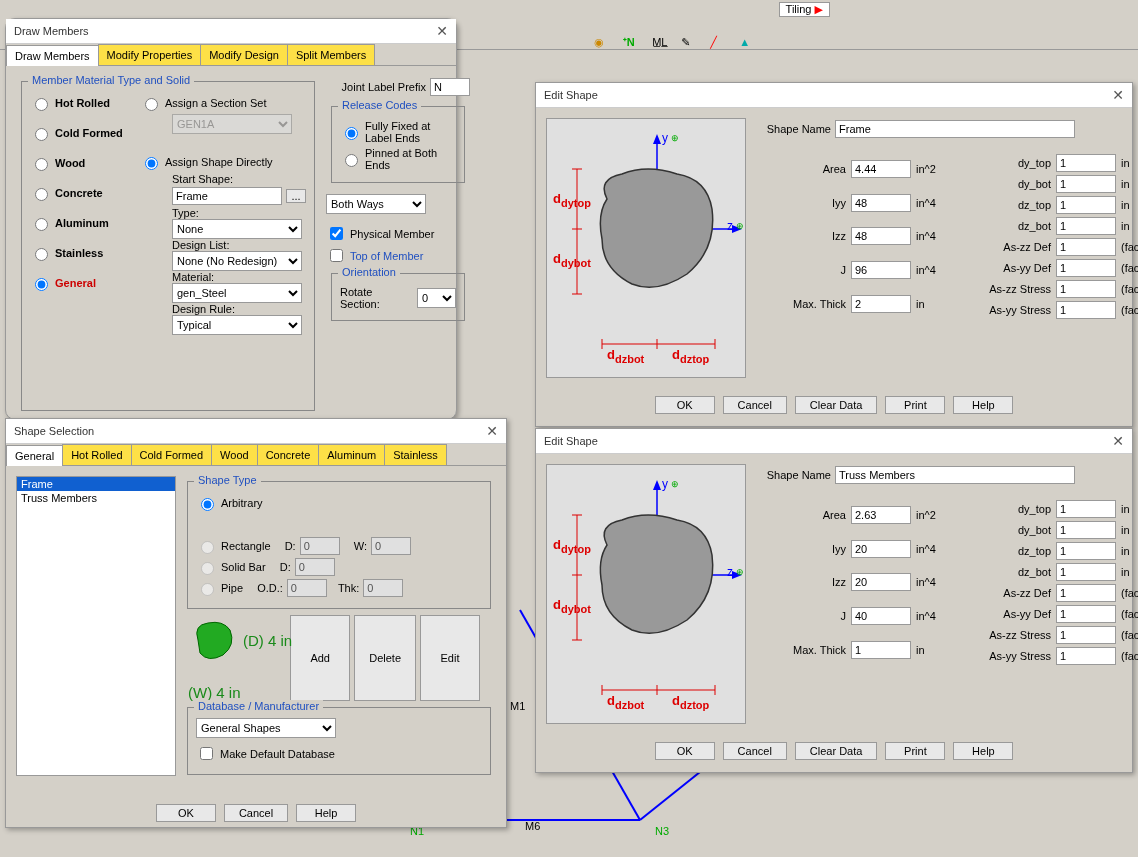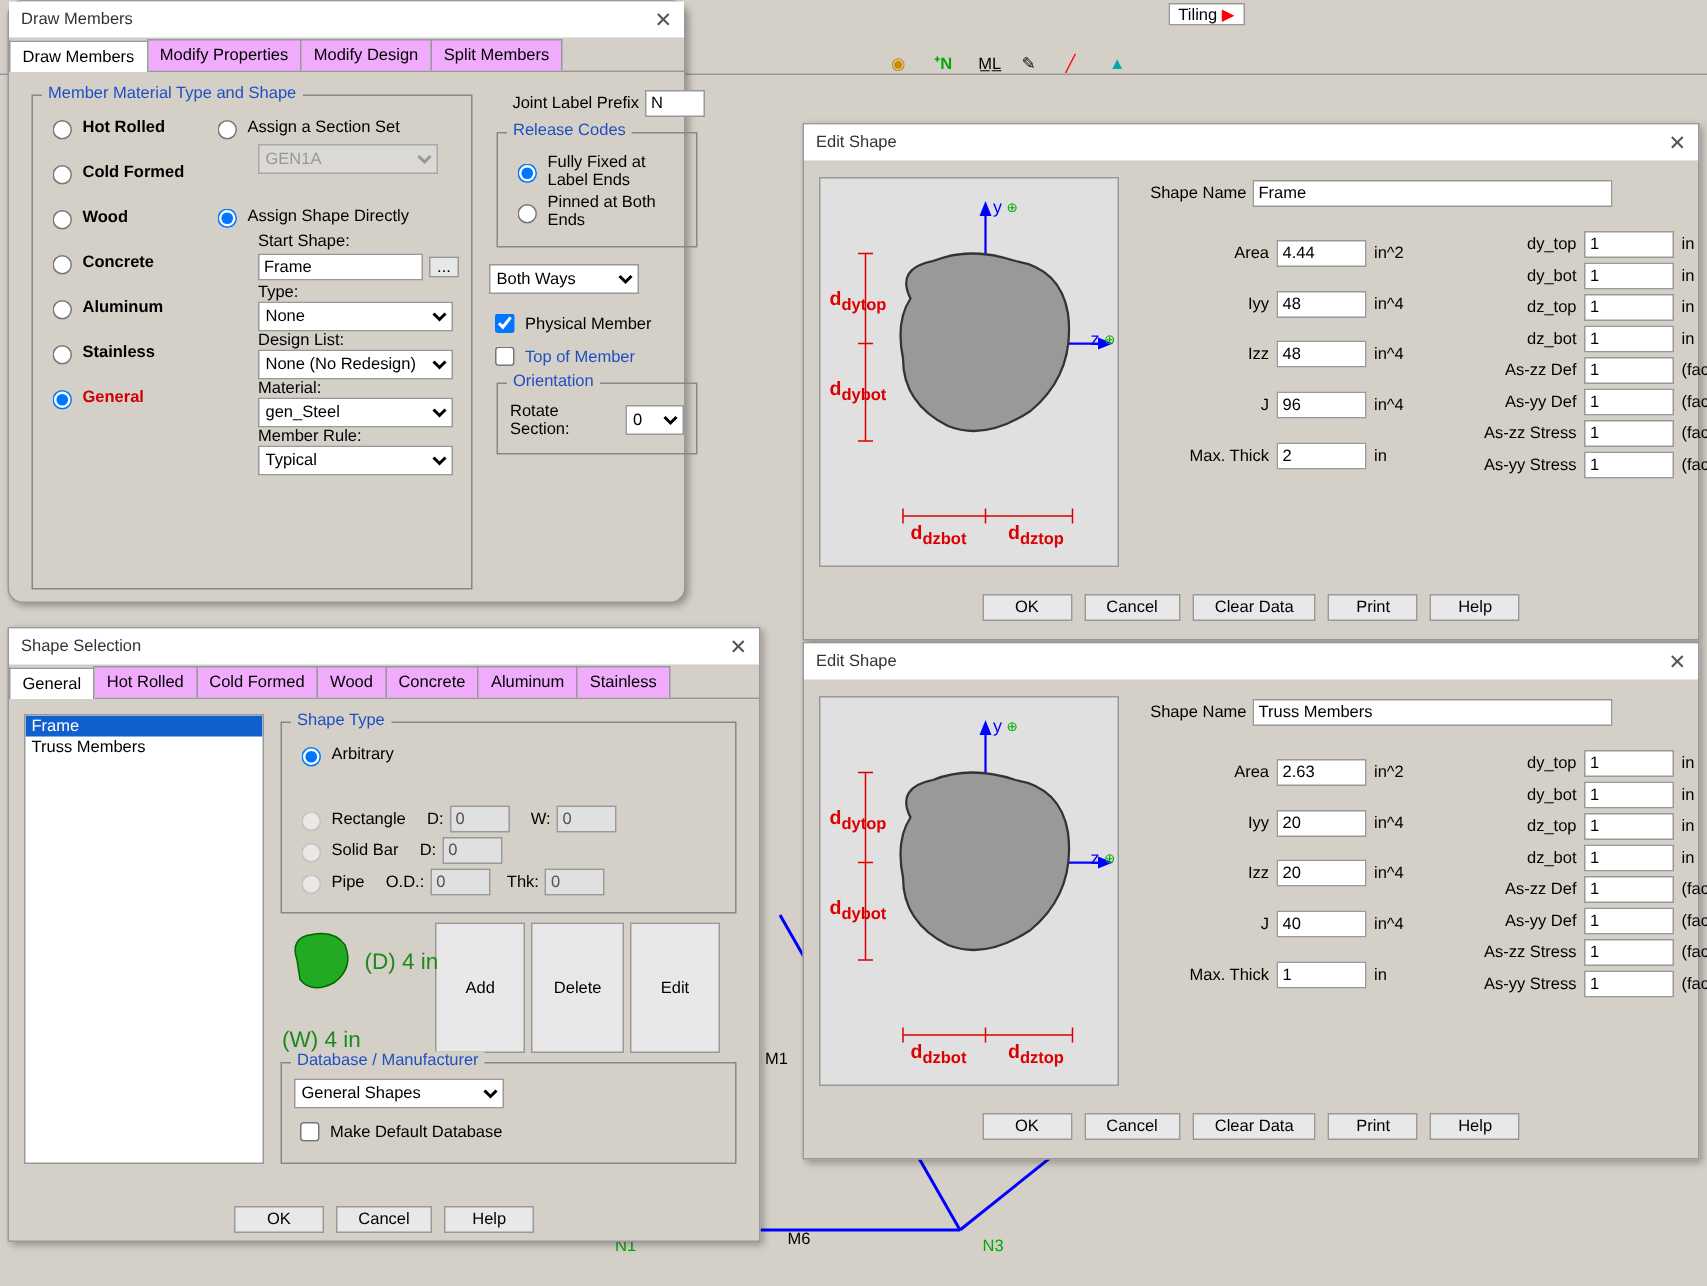--- a/index.html
+++ b/index.html
@@ -1,21 +1,21 @@
 <!DOCTYPE html>
 <html><head>
 <meta charset="utf-8">
 <style>
 * { box-sizing: border-box; font-family: "Segoe UI", Tahoma, sans-serif; font-size: 11px; }
 body { margin: 0; width: 1138px; height: 857px; background: #d4d0c8; position: relative; overflow: hidden; }
 .window { position: absolute; background: #d4d0c8; border: 1px solid #999; box-shadow: 2px 2px 5px rgba(0,0,0,0.3); }
 .titlebar { background: #fff; color: #333; padding: 4px 8px; display: flex; justify-content: space-between; align-items: center; font-size: 12px; border-bottom: 1px solid #ccc; }
 .closebtn { cursor: pointer; font-size: 14px; color: #555; }
 .tabs { display: flex; border-bottom: 1px solid #999; background: #d4d0c8; }
-.tab { padding: 4px 8px; border: 1px solid #999; border-bottom: none; background: #f0abfc; margin-right: -1px; cursor: pointer; }
+.tab { padding: 4px 8px; border: 1px solid #999; border-bottom: none; background: #fde047; margin-right: -1px; cursor: pointer; }
 .tab.active { background: #fff; position: relative; top: 1px; z-index: 1; }
 .body { padding: 10px; position: relative; }
 .groupbox { border: 1px solid #888; margin: 5px; padding: 10px 8px 8px 8px; position: relative; }
 .groupbox > .legend { position: absolute; top: -8px; left: 6px; padding: 0 4px; background: #d4d0c8; color: #2050c0; font-size: 11px; }
 input[type=text] { border: 1px solid #999; background: #fff; padding: 1px 3px; height: 18px; }
 input[type=text].ro { background: #e0e0e0; }
 select { border: 1px solid #999; background: #fff; height: 20px; }
 button.btn { background: #e8e8e8; border: 1px solid #999; padding: 2px 14px; cursor: pointer; min-width: 60px; }
 .radio-row, .check-row { display: flex; align-items: center; gap: 4px; margin: 3px 0; }
 .listbox { background: #fff; border: 1px solid #999; overflow-y: auto; }
@@ -57,34 +57,34 @@
 <svg style="position:absolute; left:400px; top:550px; width:400px; height:300px;">
   <line x1="10" y1="270" x2="240" y2="270" stroke="#00f" stroke-width="2"></line>
   <line x1="240" y1="270" x2="120" y2="60" stroke="#00f" stroke-width="2"></line>
   <line x1="240" y1="270" x2="340" y2="190" stroke="#00f" stroke-width="2"></line>
 </svg>
 <span style="position:absolute; left:410px; top:825px; color:#0a0;">N1</span>
 <span style="position:absolute; left:655px; top:825px; color:#0a0;">N3</span>
 <span style="position:absolute; left:525px; top:820px;">M6</span>
 <span style="position:absolute; left:510px; top:700px;">M1</span>
 
-<div class="window" style="left:5px; top:0; width:452px; height:402px;border-radius:10px;">
+<div class="window" style="left:5px; top:18px; width:452px; height:402px;border-radius:10px;">
   <div class="titlebar">
     <span>Draw Members</span>
     <span class="closebtn">✕</span>
   </div>
   <div class="tabs">
     <div class="tab active">Draw Members</div>
     <div class="tab">Modify Properties</div>
     <div class="tab">Modify Design</div>
     <div class="tab">Split Members</div>
   </div>
   <div class="body" style="display:flex; gap:6px;">
     <div class="groupbox" style="width:310px; height:330px;">
-      <div class="legend">Member Material Type and Shape</div>
+      <div class="legend">Member Material Type and Solid</div>
       <div style="display:flex;">
         <div style="width:110px;">
           <div class="radio-row">
               <input type="radio" name="mat" style="">
               <b>Hot Rolled</b>
             </div>
           <div class="radio-row" style="margin-top:14px;">
               <input type="radio" name="mat" style="">
               <b>Cold Formed</b>
             </div>
@@ -124,21 +124,21 @@
             <div class="row">
                 <input type="text" style="width: 110px;" value="Frame">
                 <button class="btn" style="min-width:20px; padding:0 4px;">...</button>
               </div>
             <div>Type:</div>
             <select style="width:130px;"><option>None</option></select>
             <div>Design List:</div>
             <select style="width:130px;"><option>None (No Redesign)</option></select>
             <div>Material:</div>
             <select style="width:130px;"><option>gen_Steel</option></select>
-            <div>Member Rule:</div>
+            <div>Design Rule:</div>
             <select style="width:130px;"><option>Typical</option></select>
           </div>
         </div>
       </div>
     </div>
     <div style="width:170px;">
       <div class="row">
           <span class="lbl" style="width:100px;">Joint Label Prefix</span>
           <input type="text" style="width: 40px;" value="N">
         </div>

